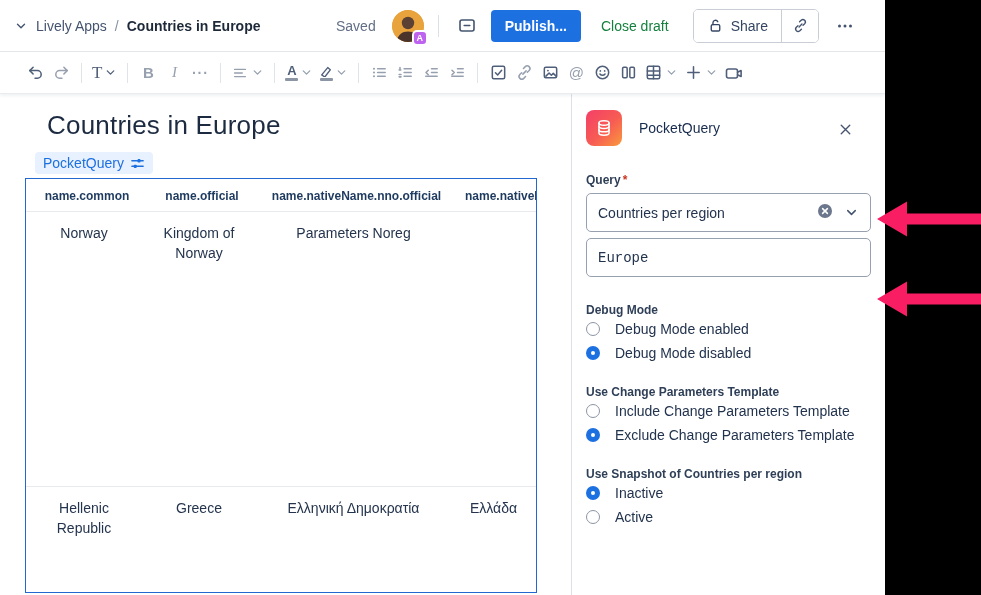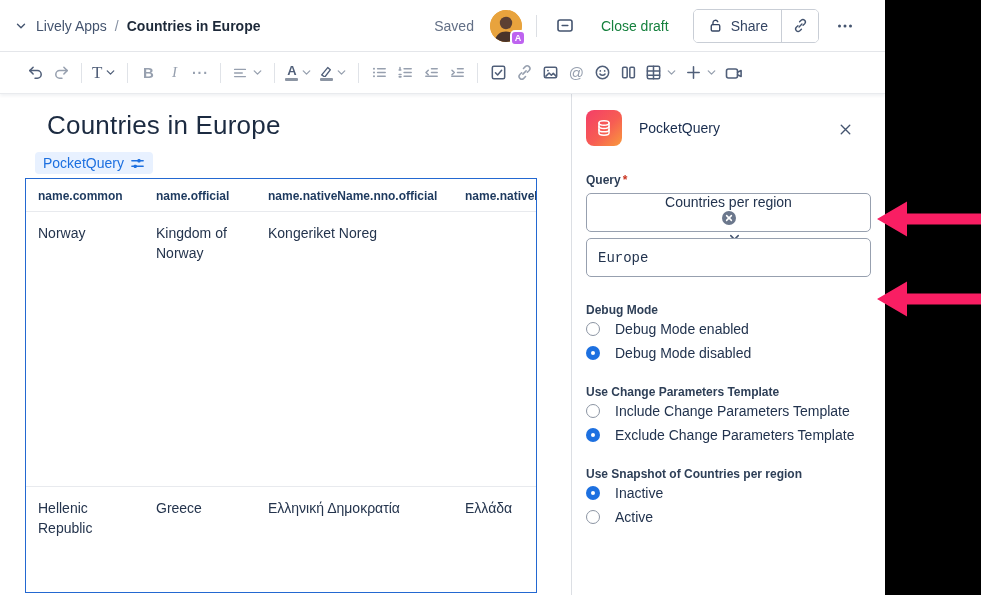--- a/index.html
+++ b/index.html
@@ -47,37 +47,37 @@
   .tdots { font-size:14px; letter-spacing:1px; font-weight:700; }
   .acolor { display:flex; flex-direction:column; align-items:center; line-height:1; }
   .acolor .a { font-size:13px; font-weight:700; }
   .acolor .bar { width:13px; height:3px; background:#8C95A3; border-radius:1px; margin-top:1px; }
 
   
   .content { position:absolute; left:0; top:94px; width:571px; height:501px; background:#fff; }
   .doc-title { margin:16px 0 0 47px; font-size:26px; font-weight:500; color:#1C2B41; letter-spacing:.2px; }
   .chip-row { margin:11px 0 0 35px; }
   .chip { display:inline-flex; align-items:center; gap:6px; background:#E8F1FF; color:#1D70E0; font-size:14px; padding:3px 8px; border-radius:4px; cursor:pointer; }
-  .dtable { position:absolute; left:25px; top:84px; width:512px; height:415px; border:1.5px solid #2368D1; background:#fff; overflow:hidden; }
+  .dtable { position:absolute; left:25px; top:84px; width:512px; height:415px; border:1.5px solid #2368D1; background:#fff; overflow:hidden;text-align:center; }
   .trow { display:grid; grid-template-columns:118px 112px 197px 1fr; }
   .thead { border-bottom:1px solid #E8EAEE; }
   .thead .tcell { padding:10px 8px 8px 12px; font-size:12px; font-weight:700; color:#1E3A5F; white-space:nowrap; overflow:hidden; }
   .tbody1 { height:275px; border-bottom:1px solid #E8EAEE; }
   .tbody2 { height:103px; }
   .tbody1 .tcell, .tbody2 .tcell { padding:11px 14px 4px 12px; font-size:14px; color:#24344D; line-height:1.45; }
 
   
   .panel { position:absolute; left:571px; top:94px; width:314px; height:501px; background:#fff; border-left:1px solid #DCDFE4; padding:16px 14px 0 14px; }
   .phead { display:flex; align-items:center; height:36px; position:relative; }
   .appicon { width:36px; height:36px; border-radius:8px; background:linear-gradient(135deg,#F43E68 0%,#F75D53 55%,#F99A3C 100%); display:flex; align-items:center; justify-content:center; }
   .ptitle { margin-left:17px; font-size:14px; color:#172B4D; }
   .pclose { position:absolute; right:16px; top:10px; width:18px; height:18px; background:transparent; border:none; color:#44546F; cursor:pointer; padding:0; }
   .flabel { margin-top:27px; font-size:12px; font-weight:700; color:#2E3F57; }
   .flabel .req { color:#CA3521; margin-left:2px; }
-  .select { margin-top:6px; height:39px; border:1px solid #97A0AF; border-radius:5px; display:flex; align-items:center; padding:0 11px; cursor:pointer; background:#fff;flex-direction:column; }
+  .select { margin-top:6px; height:39px; border:1px solid #97A0AF; border-radius:5px; display:flex; align-items:center; padding:0 11px; cursor:pointer; background:#fff; }
   .select .val { font-size:14px; color:#22334E; flex:1; }
   .select .chevd { color:#44546F; margin-left:11px; }
   .tinput { margin-top:6px; width:100%; height:39px; border:1px solid #97A0AF; border-radius:5px; padding:0 11px; font-size:14px; color:#22334E; font-family:Liberation Mono, monospace; background:#fff; }
   .glabel { font-size:12px; font-weight:700; color:#2E3F57; }
   .g1 { margin-top:26px; } .g2 { margin-top:20px; } .g3 { margin-top:20px; }
   .radiorow { display:flex; align-items:center; gap:15px; height:24px; margin-top:0; cursor:pointer; }
   .radiorow:first-of-type { margin-top:4px; }
   .radio { width:14px; height:14px; border-radius:50%; border:1.5px solid #8C95A3; background:#fff; flex:0 0 auto; }
   .radio.checked { border:none; background:#1D70E0; position:relative; }
   .radio.checked::after { content:""; position:absolute; left:5px; top:5px; width:4px; height:4px; border-radius:50%; background:#fff; }
@@ -117,20 +117,21 @@
       </div>
       <div class="vdiv"></div>
       <button class="iconbtn">
         <span>
           <svg class="ic" width="20" height="20" viewBox="0 0 20 20">
               <rect class="st" x="3" y="4" width="14" height="11" rx="2"></rect>
               <path d="M7.2 9.5h5.6"></path>
             </svg>
         </span>
       </button>
+      <button class="publish">Publish...</button>
       <button class="closedraft">Close draft</button>
       <div class="sharegroup">
         <button class="sharebtn">
           <span>
             <svg class="ic" width="17" height="17" viewBox="0 0 20 20">
                 <rect class="st" x="5" y="9" width="10" height="7.5" rx="1.5"></rect>
                 <path d="M7 9V6.8a3 3 0 0 1 5.7-1.3"></path>
               </svg>
           </span>
           <span>Share</span>
@@ -352,21 +353,21 @@
     <div class="dtable">
       <div class="trow thead">
         <div class="tcell">name.common</div>
         <div class="tcell">name.official</div>
         <div class="tcell">name.nativeName.nno.official</div>
         <div class="tcell">name.nativeNam</div>
       </div>
       <div class="trow tbody1">
         <div class="tcell">Norway</div>
         <div class="tcell">Kingdom of Norway</div>
-        <div class="tcell">Kongeriket Noreg</div>
+        <div class="tcell">Parameters Noreg</div>
       </div>
       <div class="trow tbody2">
         <div class="tcell">Hellenic Republic</div>
         <div class="tcell">Greece</div>
         <div class="tcell">Ελληνική Δημοκρατία</div>
         <div class="tcell">Ελλάδα</div>
       </div>
     </div>
   </div>
 

